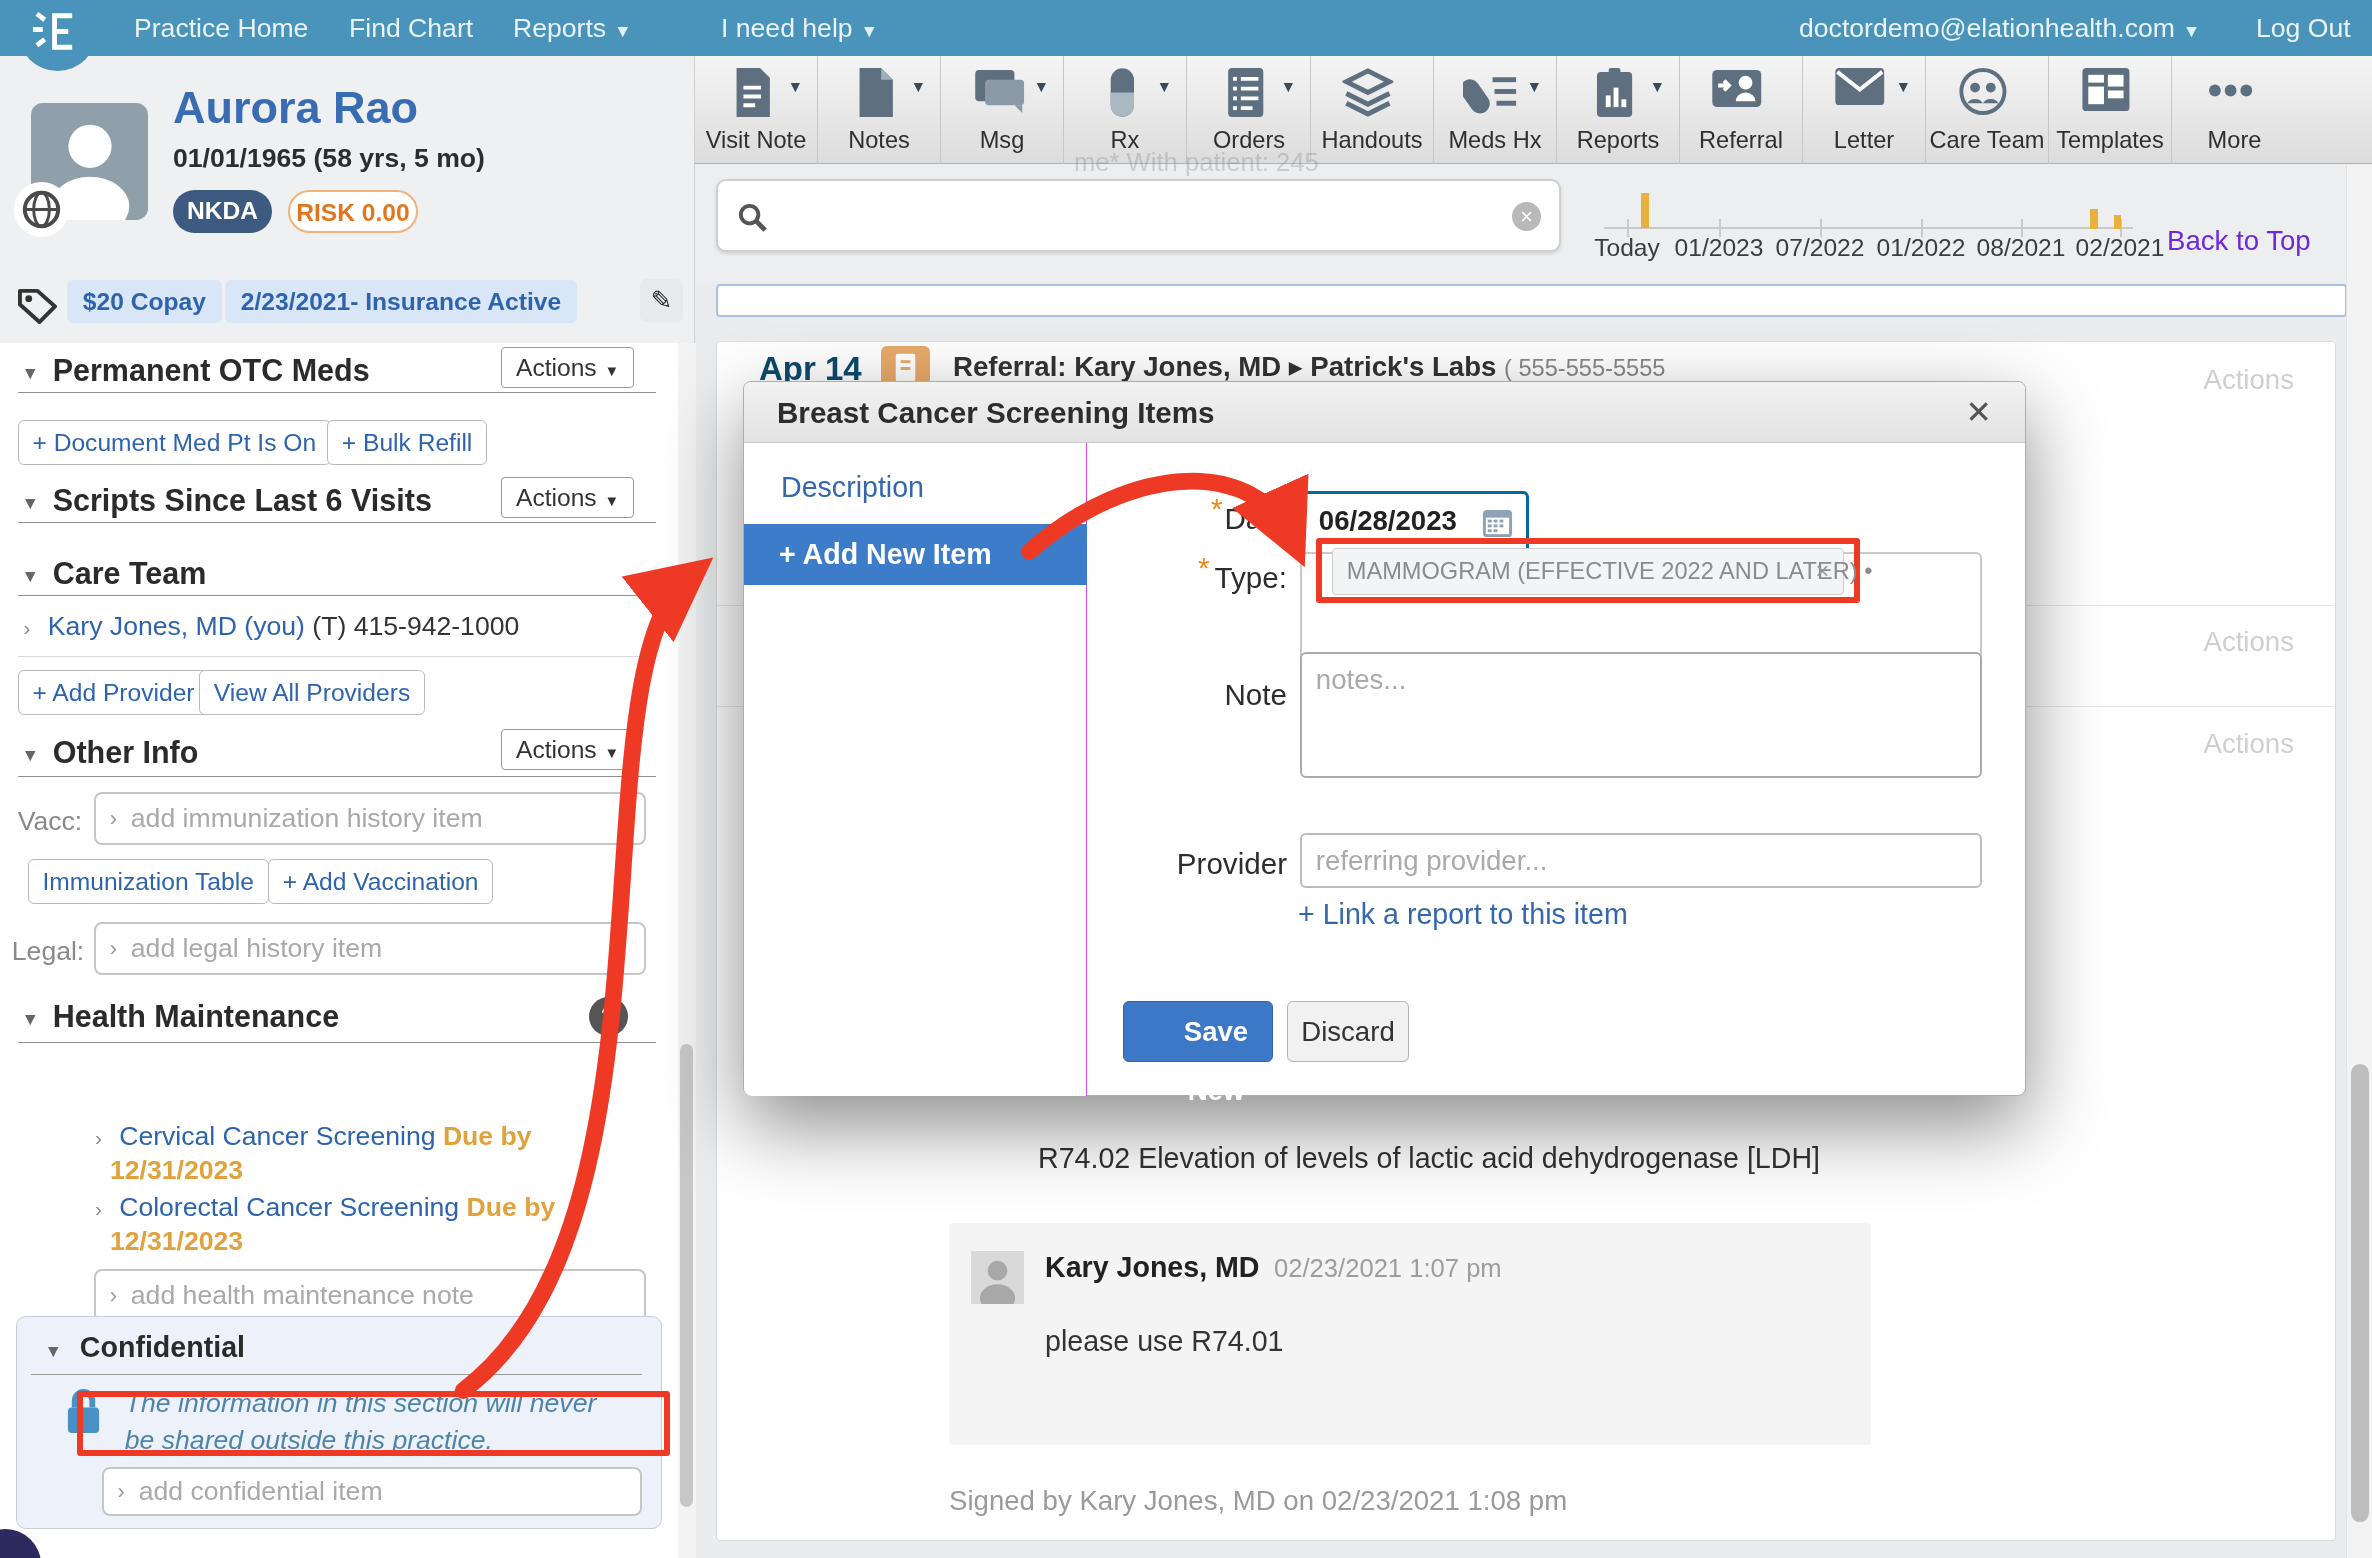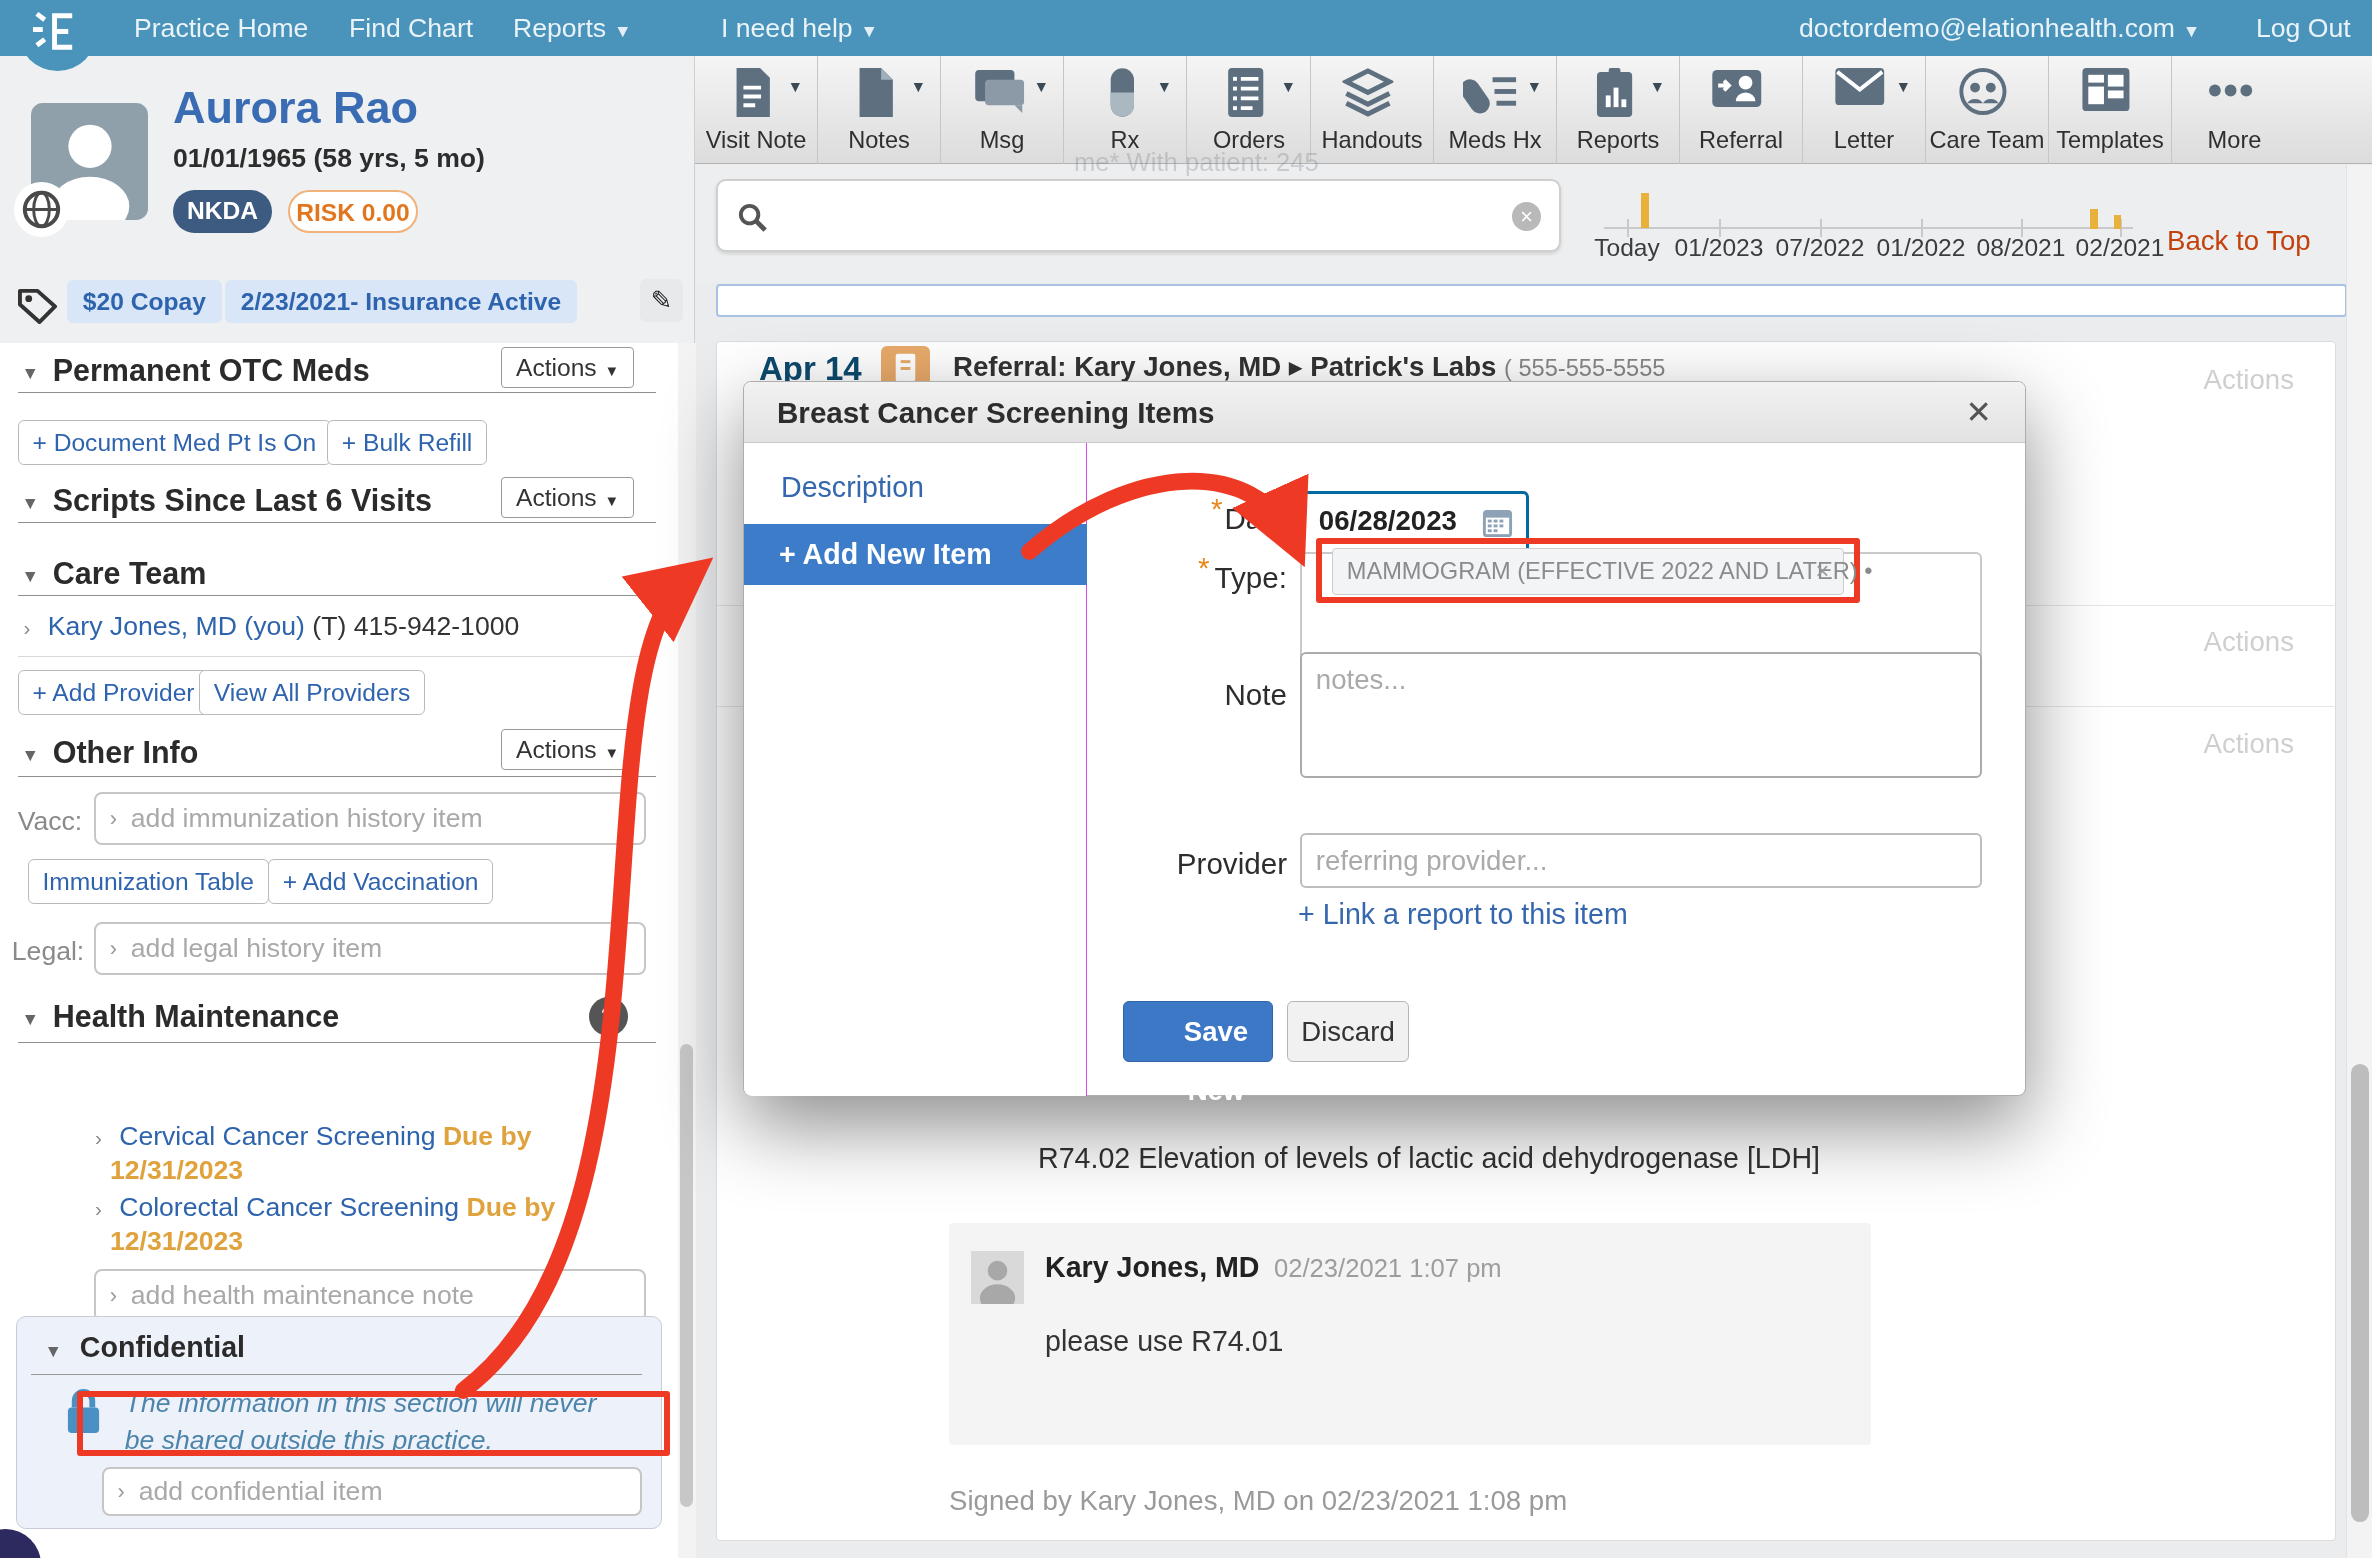--- a/index.html
+++ b/index.html
@@ -58,21 +58,21 @@
 
   
   #content-strip { position:absolute; left:696px; top:165px; width:1676px; height:118px; background:#eceef0; }
   #faint-line { position:absolute; left:1074px; top:148px; font-size:25.6px; color:rgba(110,115,120,.28); z-index:1; }
   #chart-search { position:absolute; left:716px; top:179px; width:845px; height:73px; background:#fff; border:2px solid #cfcfcf; border-radius:9.9px; box-shadow:0 2px 3.9px rgba(0,0,0,.12); z-index:2; }
   #search-clear { position:absolute; right:17.7px; top:20.7px; width:29.6px; height:29.6px; border-radius:50%; background:#b9b9b9; color:#fff; font-size:21.7px; text-align:center; line-height:29.6px; cursor:pointer; }
   #timeline-axis { position:absolute; left:1604px; top:227px; width:529px; height:2px; background:#c9c9c9; }
   .tl-tick { position:absolute; top:219px; width:2px; height:17.7px; background:#c9c9c9; }
   .tl-label { position:absolute; top:234px; font-size:24.6px; color:#3c3c3c; transform:translateX(-50%); cursor:pointer; white-space:nowrap; }
   .tl-marker { position:absolute; background:#e8b13c; }
-  #back-to-top { position:absolute; left:2167px; top:225px; font-size:27.6px; color:#c2410c; cursor:pointer; }
+  #back-to-top { position:absolute; left:2167px; top:225px; font-size:27.6px; color:#6d28d9; cursor:pointer; }
 
   
   #card-sliver { position:absolute; left:716px; top:284px; width:1631px; height:33px; background:#fff; border:2px solid #a9c2e4; border-radius:3.9px; z-index:1; }
   #main-card { position:absolute; left:716px; top:341px; width:1620px; height:1200px; background:#fff; border:1px solid #dcdcdc; border-radius:3.9px; z-index:2; }
   #referral-row { position:absolute; left:42px; top:7.9px; height:43px; white-space:nowrap; font-size:33px; font-weight:bold; color:#0c4a6e; }
   #referral-icon { position:absolute; left:164px; top:3.9px; width:49px; height:43px; background:#e9aa6b; border-radius:5.9px; }
   .bg-actions { position:absolute; right:41px; width:197px; text-align:right; font-size:27.6px; color:#cfcfcf; }
   .bg-divider { position:absolute; left:0; width:1620px; border-top:1px solid #e6e6e6; }
   .dx-line { position:absolute; left:321px; font-size:28.6px; color:#333; white-space:nowrap; }
   #comment-box { position:absolute; left:232px; top:881px; width:922px; height:222px; background:#f4f4f4; border-radius:3.9px; }

